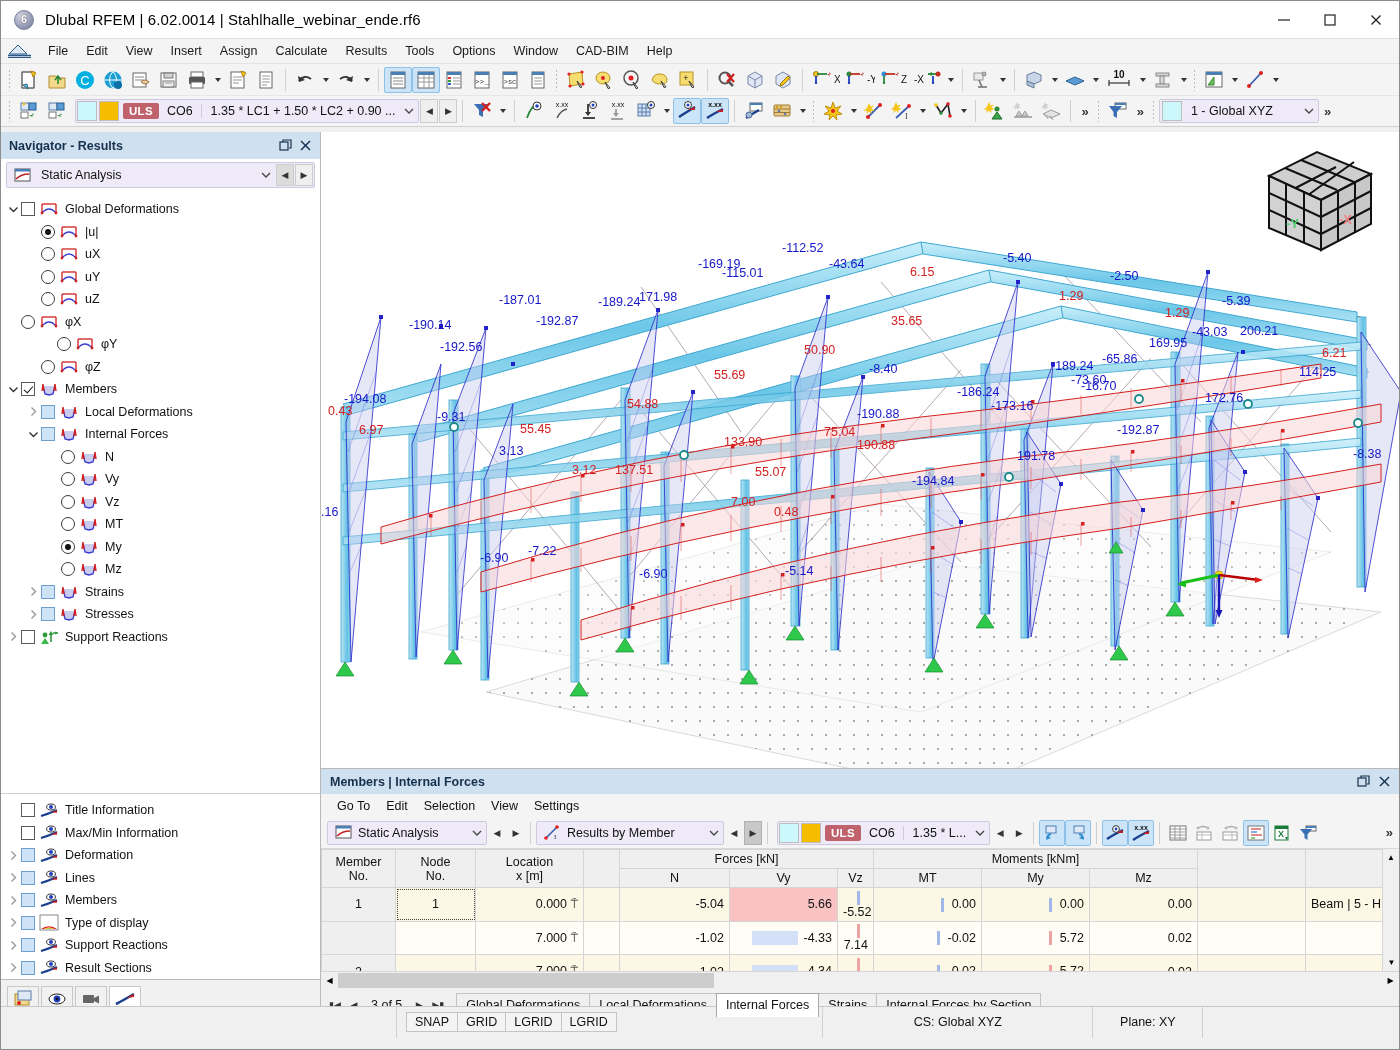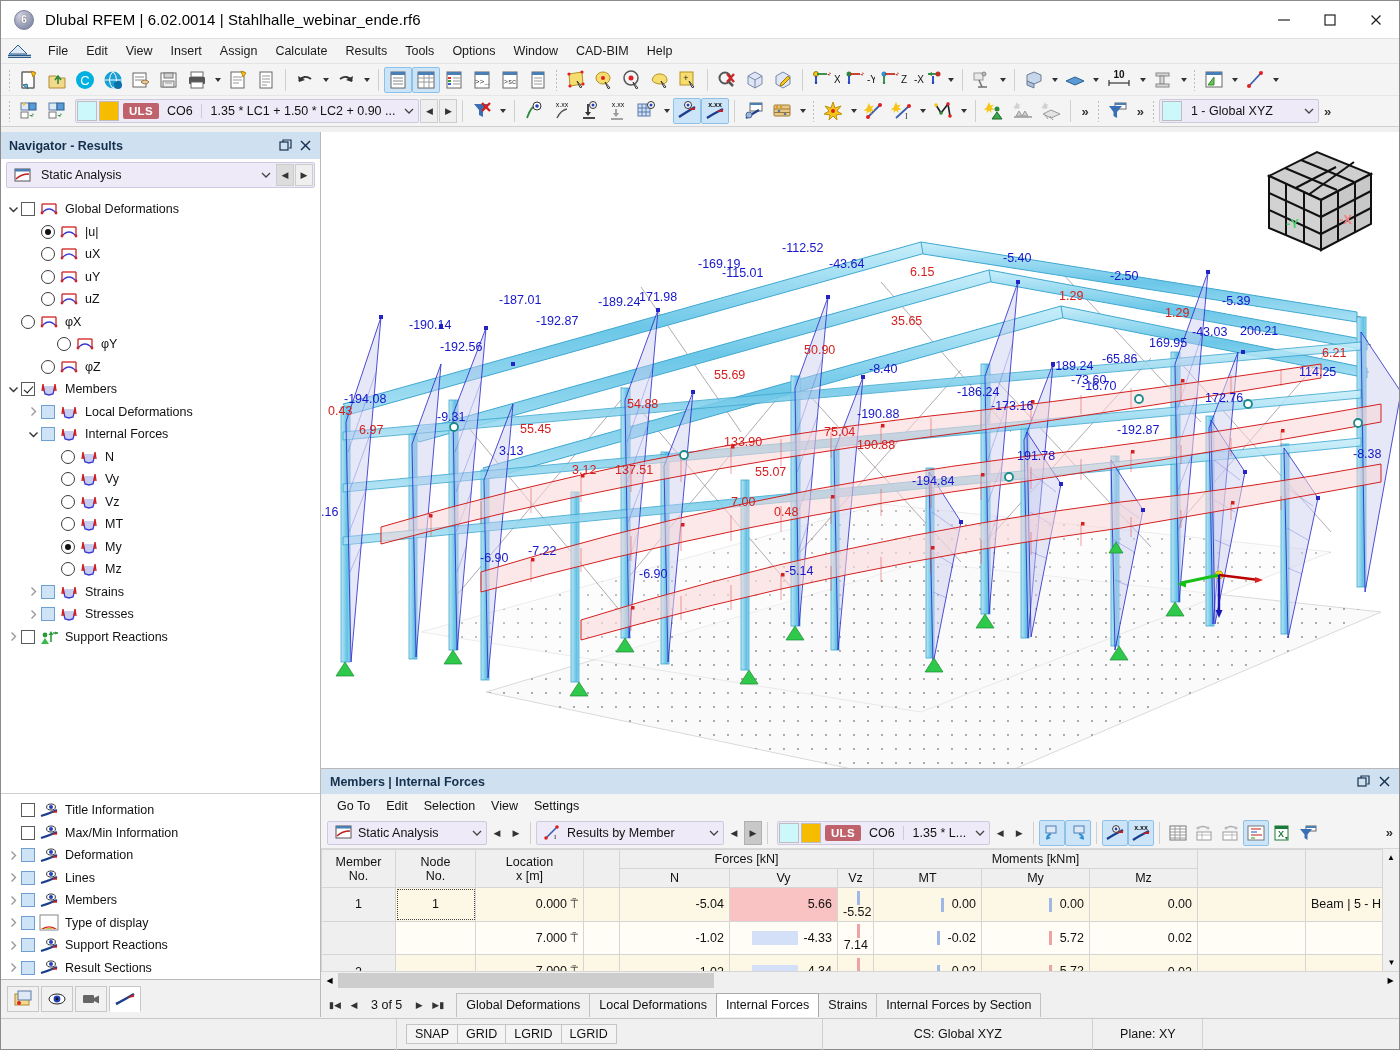--- a/index.html
+++ b/index.html
@@ -184,21 +184,21 @@
   .pager { display:flex; align-items:center; gap:3px; padding:0 10px 3px 0; font-size:12.5px; color:#111;}
   .pg-btn { width:16px; height:18px; display:flex;align-items:center;justify-content:center; font-size:9px; color:#333;}
   .tab {
     padding:4px 9px 5px 9px; font-size:12.5px; background:#f0f0f0;
     border:1px solid #c2c2c2; border-bottom:none; margin-right:-1px; color:#111;
   }
   .tab.sel { background:#ffffff; border-color:#a9a9a9; position:relative; z-index:2; }
 
   
   .statusbar {
-    position:absolute; bottom:0; left:0; right:0; height:31px;
+    position:absolute; bottom:12px; left:0; right:0; height:31px;
     background:#f0f0f0; border-top:1px solid #c8c8c8; display:flex; align-items:center;
   }
   .sb-left { width:396px; height:31px; border-right:1px solid #d0d0d0;}
   .sb-btn {
     padding:2px 8px; font-size:12.5px; border:1px solid #c4c4c4; background:#f4f4f4;
     margin-left:-1px; color:#111;
   }
   .sb-cell { border-right:1px solid #d0d0d0; height:31px; display:flex; align-items:center; padding:0 12px; font-size:12.5px; color:#111;}
 </style>
 </head>

